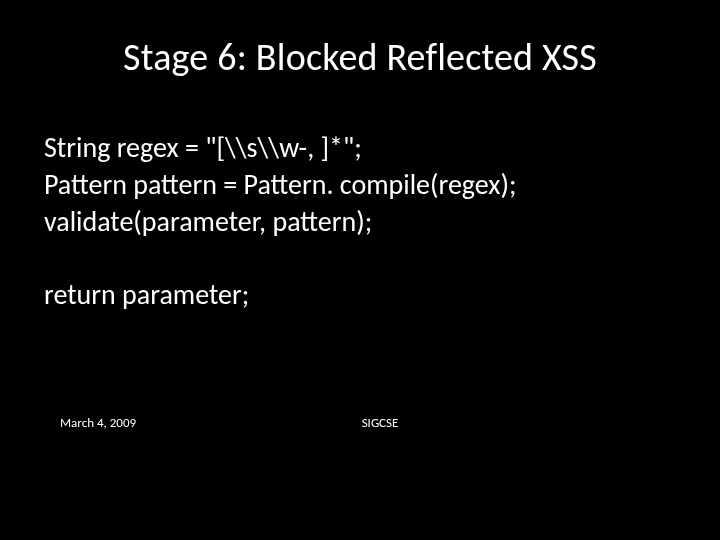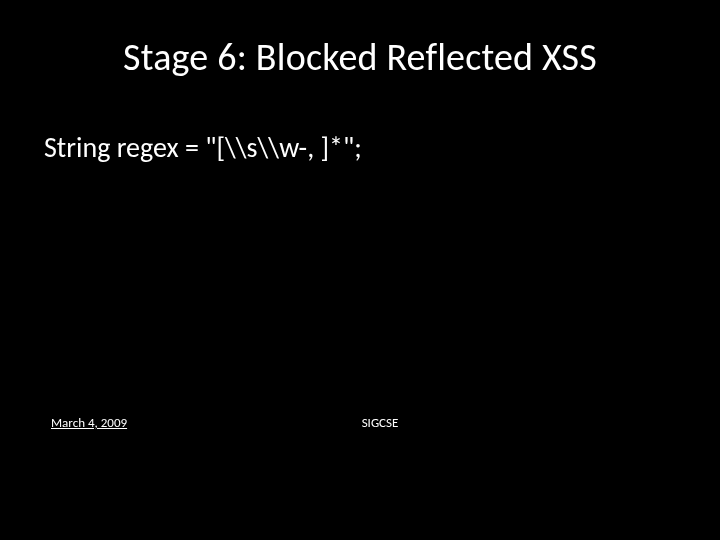--- a/index.html
+++ b/index.html
@@ -48,43 +48,45 @@
   .footer {
     position: absolute;
     bottom: 26px;
     left: 44px;
     right: 44px;
     font-size: 13px;
     color: #fff;
   }
   .footer-left {
     position: absolute;
-    left: 7px;
+    left: 16px;
     bottom: 0;
-    text-decoration: underline;
   }
   .footer-center {
     position: absolute;
     left: 0;
     right: 0;
     bottom: 0;
     text-align: center;
     margin-left: 40px;
   }
 </style>
 </head>
 <body>
 
 <div class="slide">
 
   <div class="title">Stage  6: Blocked Reflected XSS</div>
 
   <div class="body">
     <div class="line">String regex = "[\\s\\w-, ]*";</div>
+    <div class="line">Pattern pattern = Pattern. compile(regex);</div>
+    <div class="line">validate(parameter, pattern);</div>
     <div class="gap"></div>
+    <div class="line">return parameter;</div>
   </div>
 
   <div class="footer">
     <div class="footer-left">March 4, 2009</div>
     <div class="footer-center">SIGCSE</div>
   </div>
 
 </div>
 
 </body></html>

